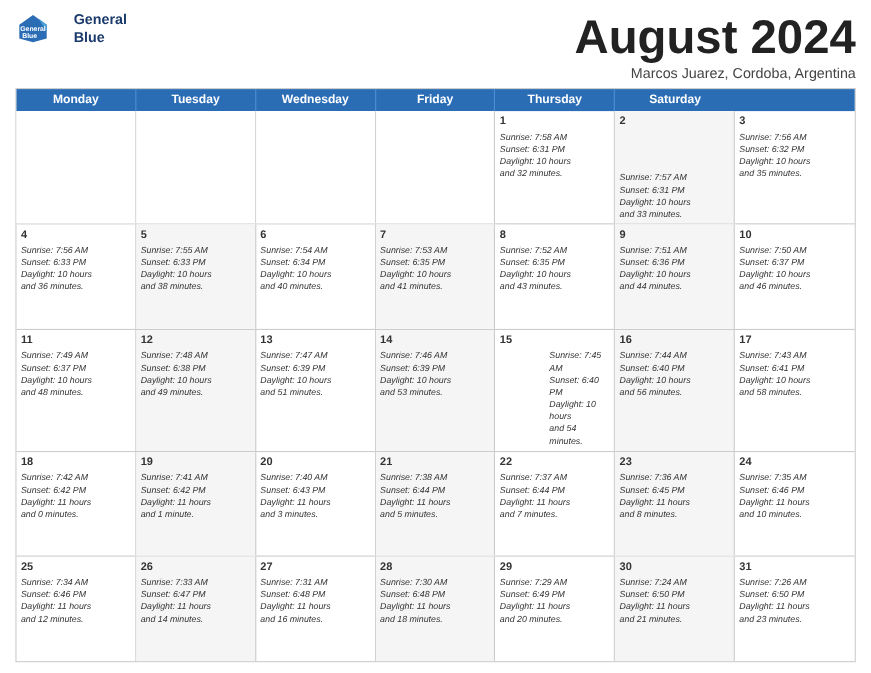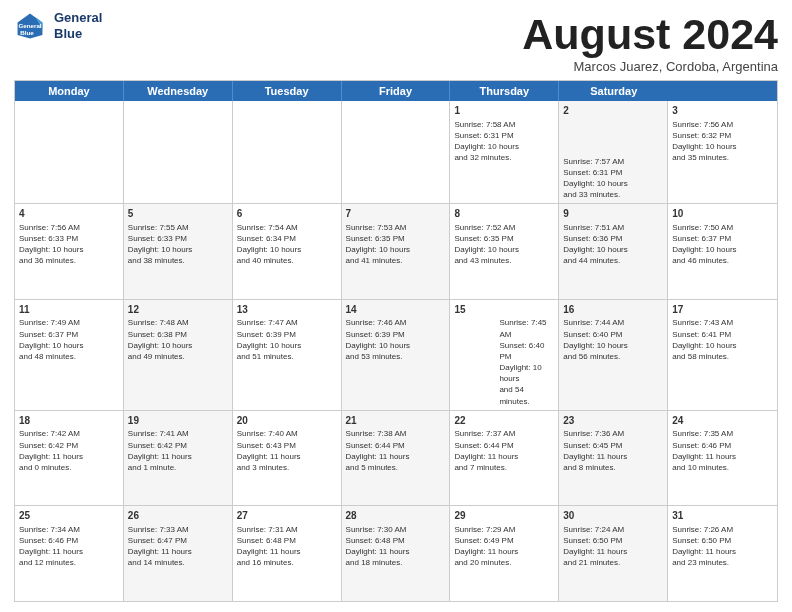--- a/index.html
+++ b/index.html
@@ -19,21 +19,21 @@
     }
     .header {
       display: flex;
       justify-content: space-between;
       align-items: flex-start;
       margin-bottom: 6px;
     }
     .logo {
       display: flex;
       align-items: center;
-      gap: 8px;
+      gap: 21px;
     }
     .logo-text {
       font-size: 13px;
       font-weight: bold;
       color: #1a3a6b;
       line-height: 1.2;
     }
     .logo-icon {
       width: 32px;
       height: 32px;
@@ -96,20 +96,21 @@
     .day-num {
       font-weight: bold;
       font-size: 10px;
       margin-bottom: 1px;
       display: block;
     }
     .cell-text {
       font-size: 8px;
       color: #333;
       line-height: 1.4;
+      font-style: italic;
     }
   </style>
 </head>
 <body>
 
 <div class="page">
   <div class="header">
     <div class="logo">
       <svg class="logo-icon" viewBox="0 0 36 36">
         <polygon points="18,4 32,14 32,28 18,32 4,28 4,14" fill="#2a6db5"></polygon>
@@ -124,22 +125,22 @@
     </div>
     <div class="title-block">
       <div class="main-title">August 2024</div>
       <div class="subtitle">Marcos Juarez, Cordoba, Argentina</div>
     </div>
   </div>
 
   <div class="calendar">
     <div class="day-headers">
         <div class="day-header">Monday</div>
+        <div class="day-header">Tuesday</div>
         <div class="day-header">Wednesday</div>
-        <div class="day-header">Tuesday</div>
         <div class="day-header">Friday</div>
         <div class="day-header">Thursday</div>
         <div class="day-header">Saturday</div>
       </div>
     <div class="calendar-body">
     <div class="week-row">
           <div class="cell empty"></div>
           <div class="cell empty"></div>
           <div class="cell empty"></div>
           <div class="cell empty"></div>

